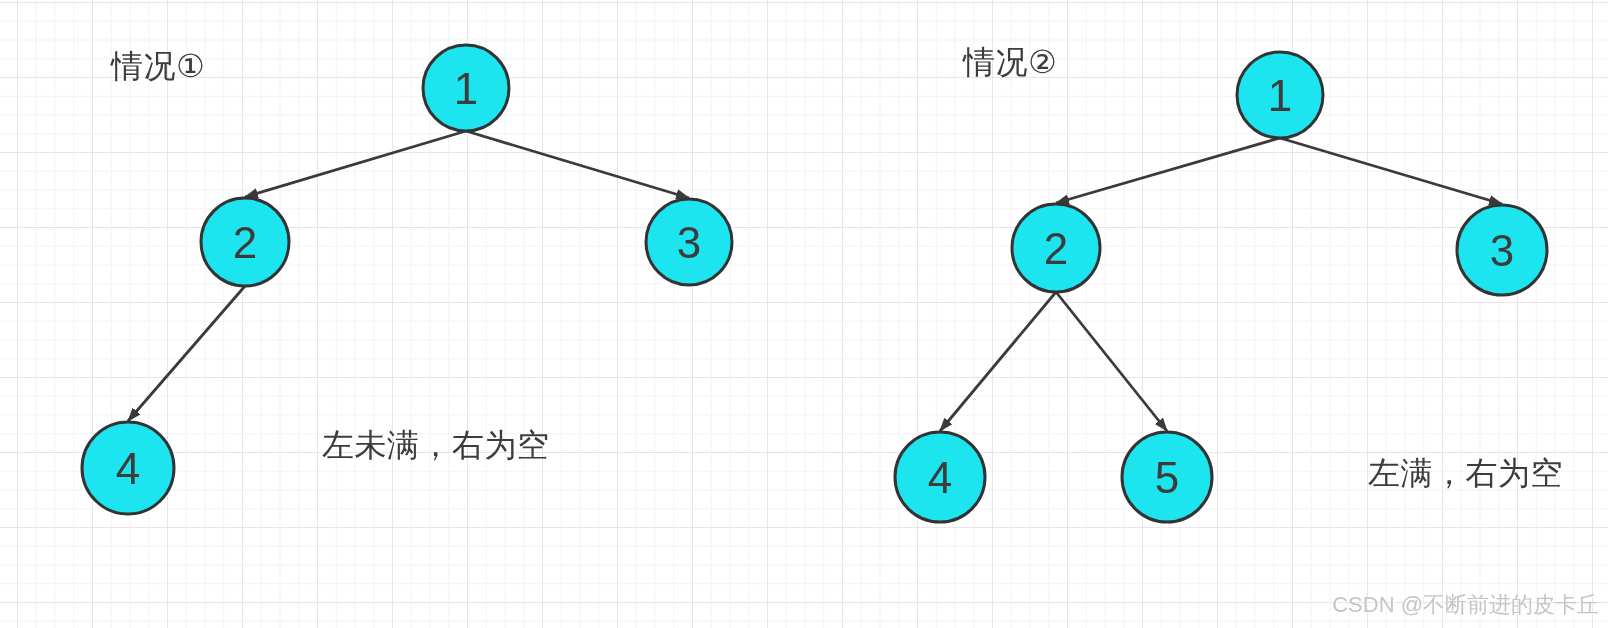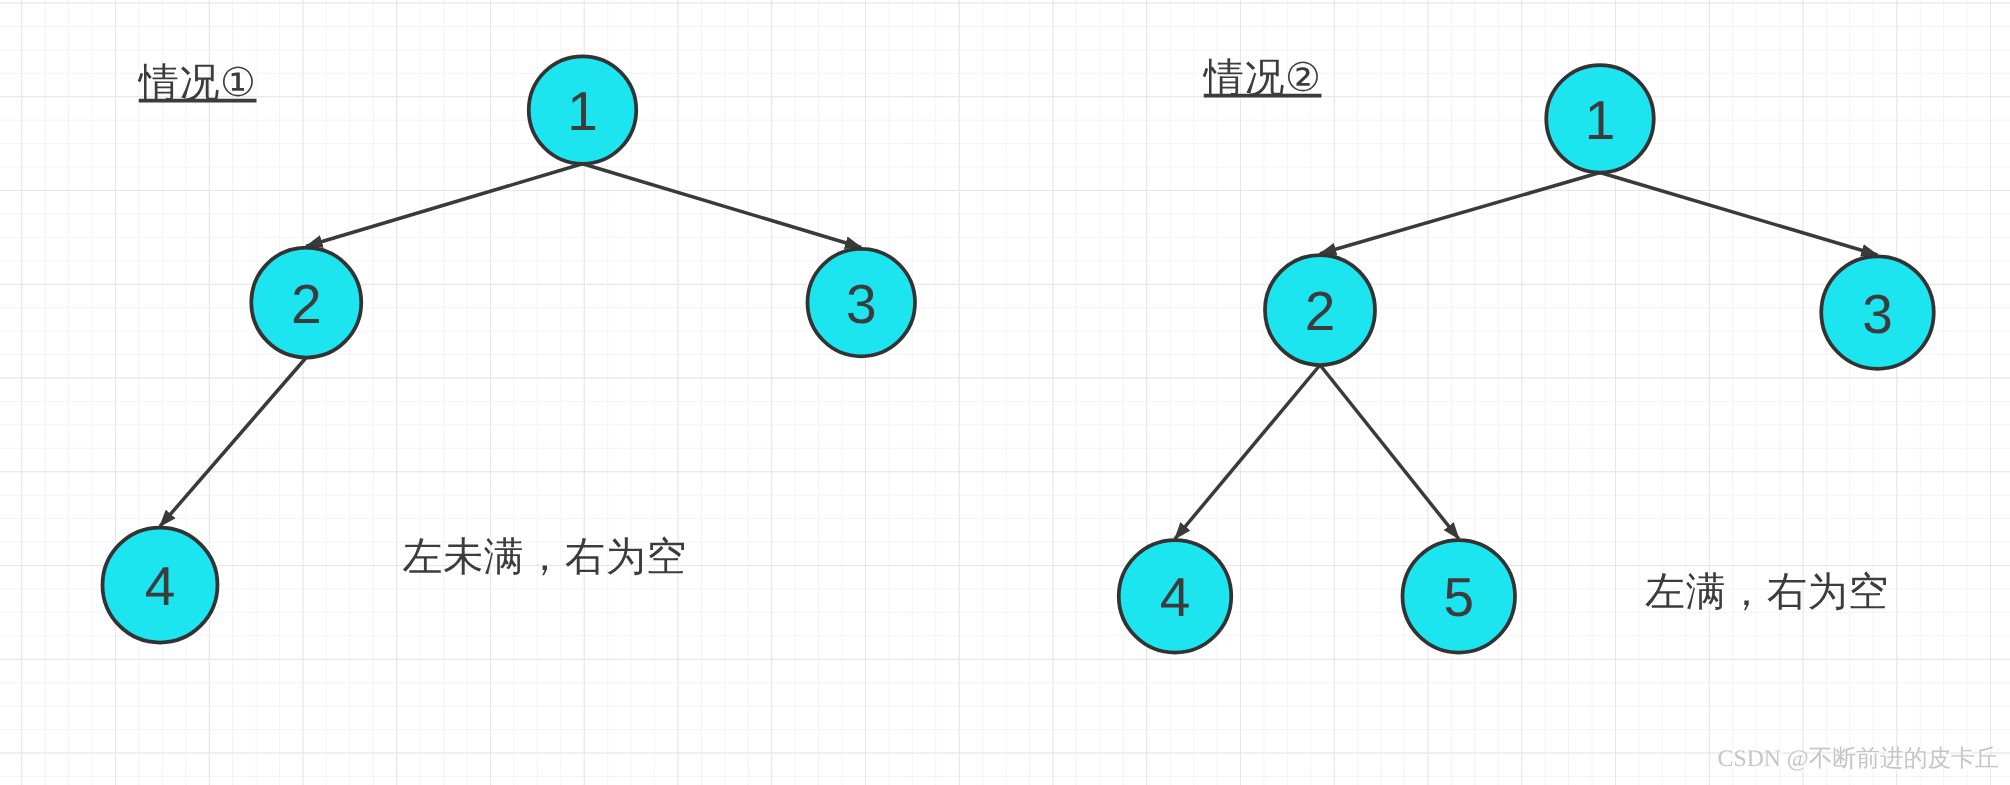--- a/index.html
+++ b/index.html
@@ -59,25 +59,24 @@
     white-space: nowrap;
     color: var(--text-color);
     font-size: 32px;
     line-height: 1.1;
     letter-spacing: 0.5px;
   }
   .watermark {
     position: absolute;
     right: 9px;
     bottom: 8px;
-    font-size: 19px;
+    font-size: 22px;
     color: var(--watermark-color);
     text-shadow: 1px 1px 0 #ffffff;
     white-space: nowrap;
-    font-family: Liberation Serif, serif;
   }
 </style>
 </head>
 <body>
 
 <div class="canvas">
 
   <svg class="diagram-layer" id="tree-svg" xmlns="http://www.w3.org/2000/svg" viewBox="0 0 1608 628">
     <defs>
       <marker id="arrowhead" markerUnits="userSpaceOnUse" markerWidth="16" markerHeight="14" refX="13" refY="6.5" orient="auto">
@@ -122,23 +121,23 @@
       <g>
         <circle cx="940" cy="477" r="45" class="node-circle"></circle>
         <text x="940" y="493" class="node-label">4</text>
       </g>
       <g>
         <circle cx="1167" cy="477" r="45" class="node-circle"></circle>
         <text x="1167" y="493" class="node-label">5</text>
       </g>
     </svg>
 
-  <div class="overlay-text" style="left: 111px; top: 49px; text-decoration: underline;">情况①</div>
+  <div class="overlay-text" style="left: 111px; top: 49px;">情况①</div>
 
   <div class="overlay-text" style="left: 322px; top: 428px; text-align: right;">左未满，右为空</div>
 
-  <div class="overlay-text" style="left: 963px; top: 45px; text-decoration: underline;">情况②</div>
+  <div class="overlay-text" style="left: 963px; top: 45px;">情况②</div>
 
-  <div class="overlay-text" style="left: 1316px; top: 456px;">左满，右为空</div>
+  <div class="overlay-text" style="left: 1368px; top: 456px;">左满，右为空</div>
 
   <div class="watermark">CSDN @不断前进的皮卡丘</div>
 
 </div>
 
 </body></html>

